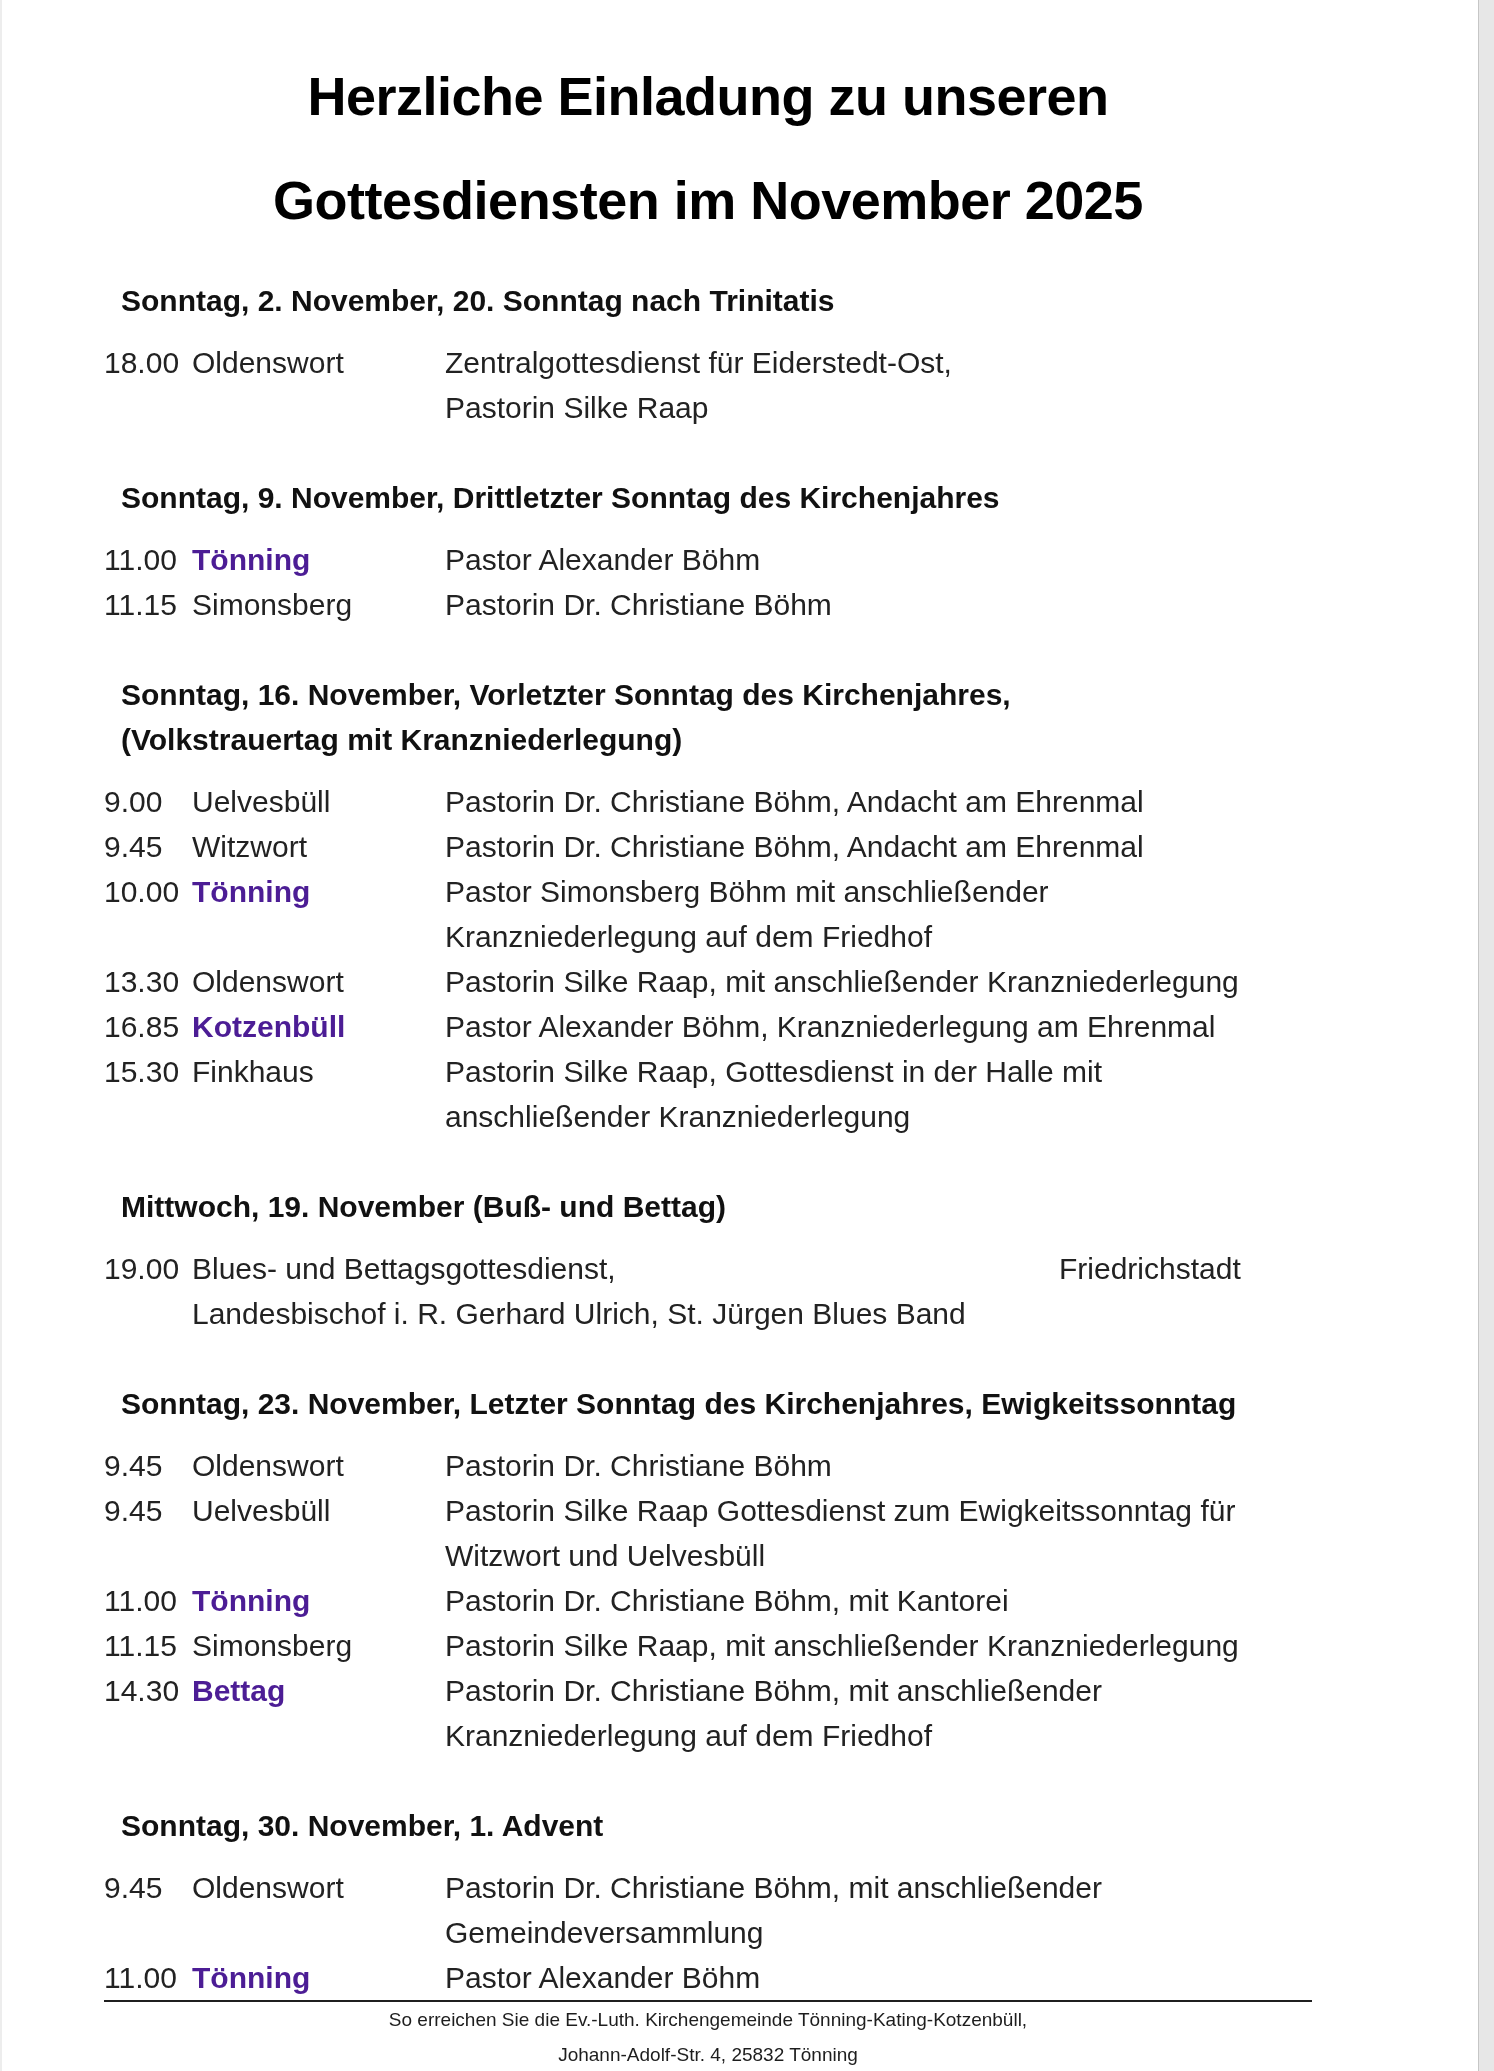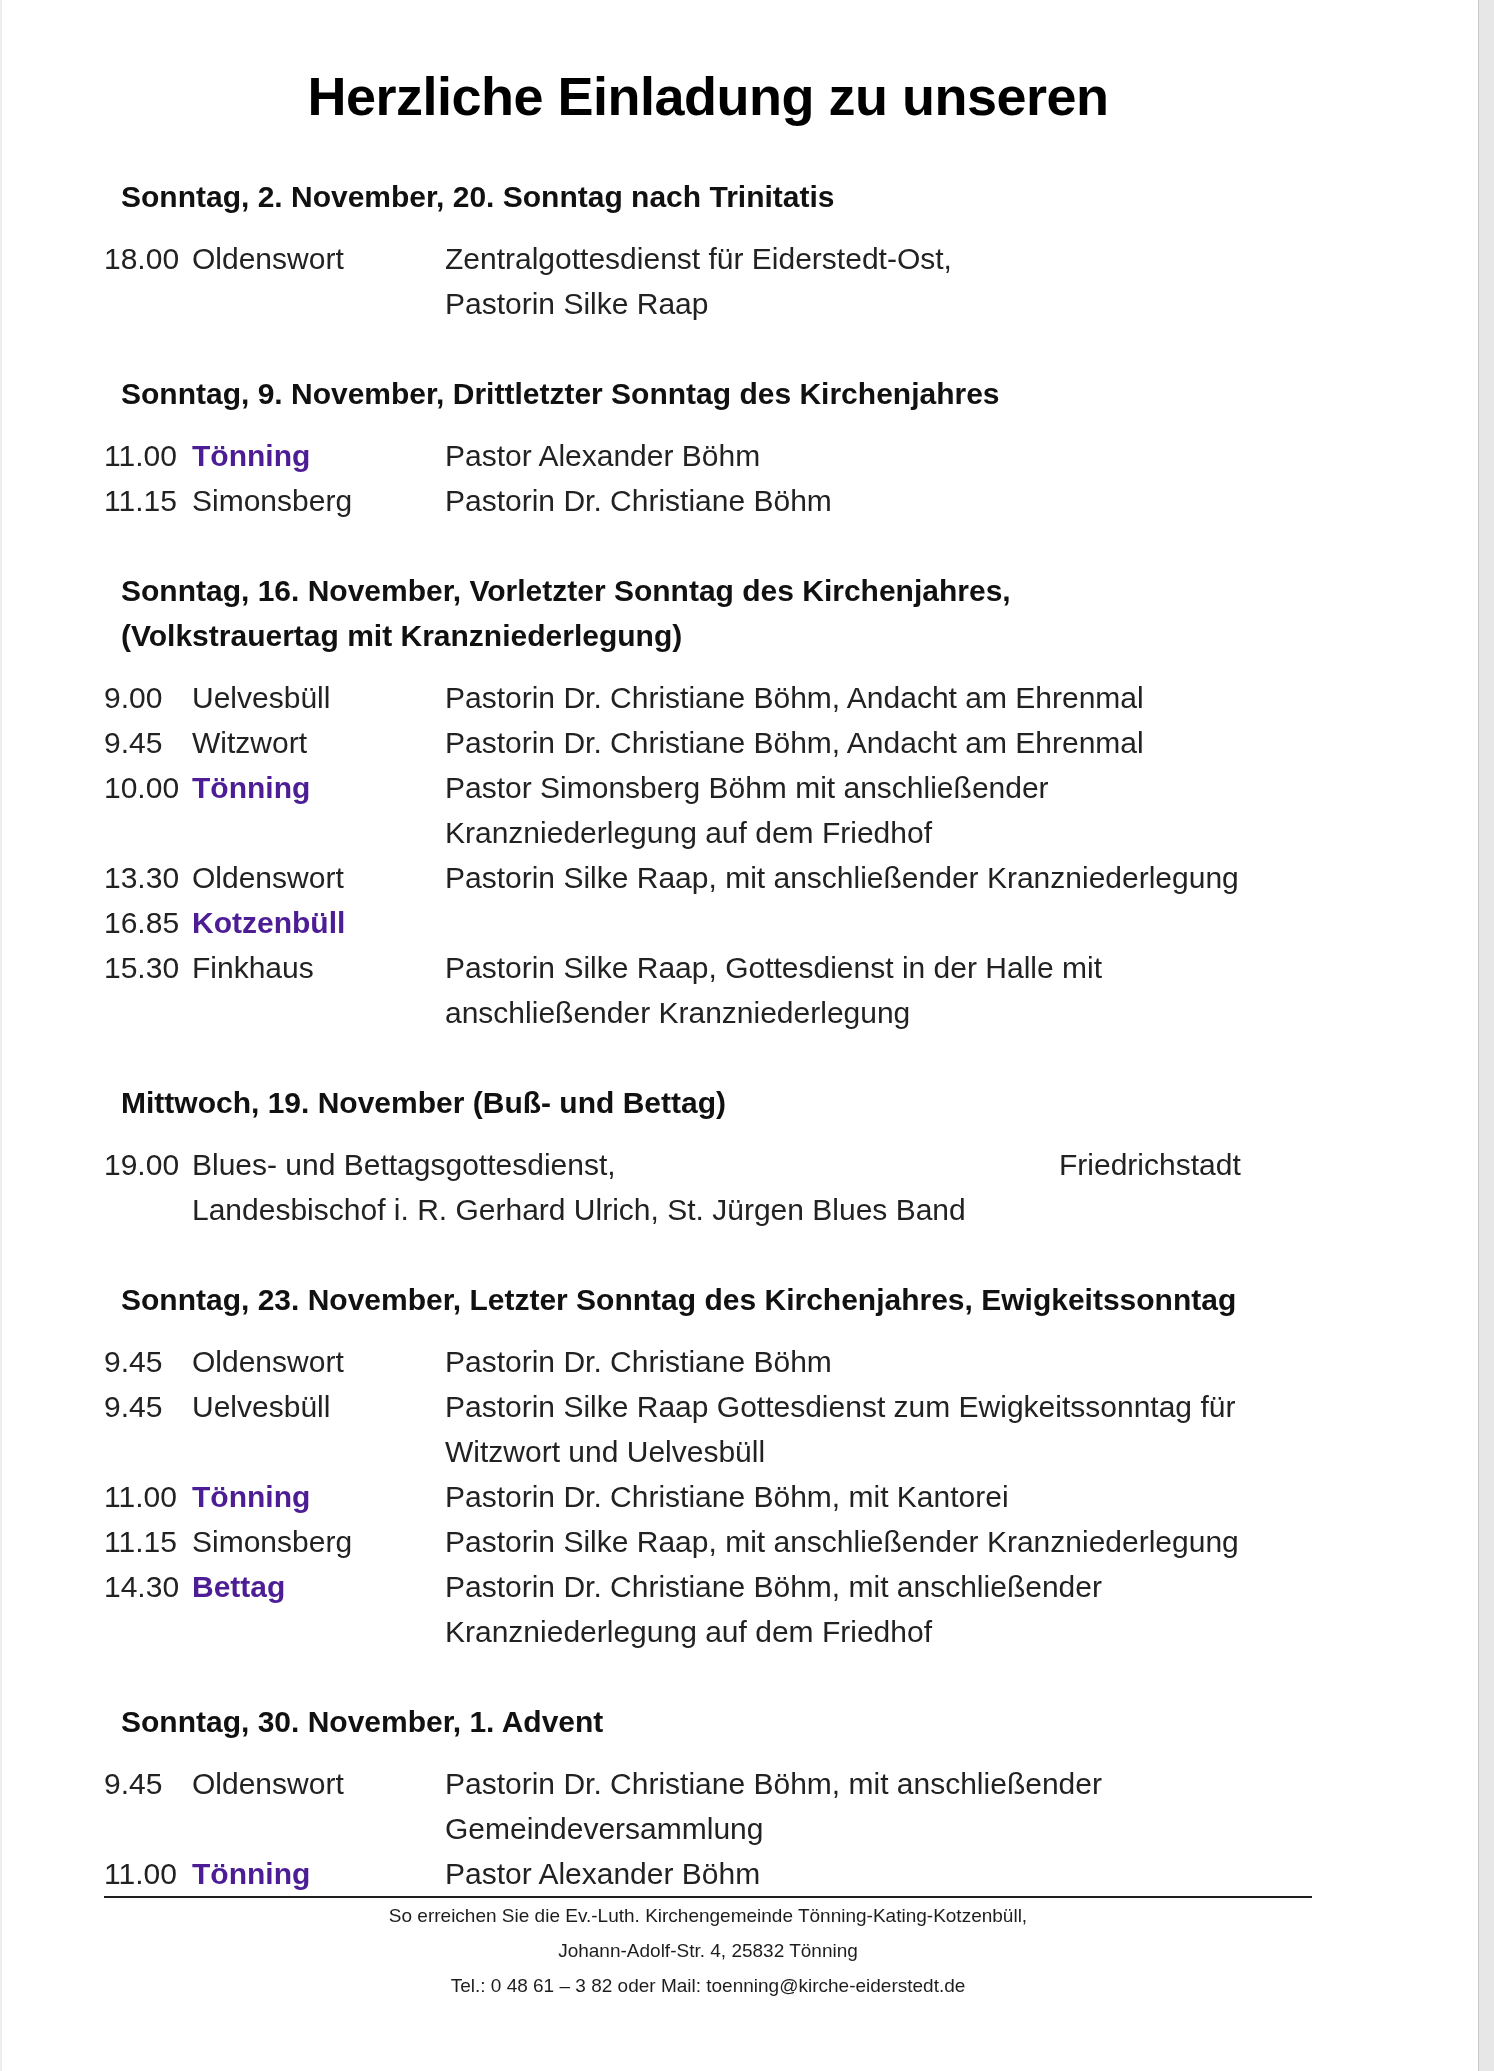--- a/index.html
+++ b/index.html
@@ -106,20 +106,21 @@
 </style>
 </head>
 <body>
 
 <div class="left-edge"></div>
 
 <div class="page">
   <div class="content">
     <div class="title">
       <div class="title-line">Herzliche Einladung zu unseren</div>
+      <div class="title-line">Gottesdiensten im November 2025</div>
     </div>
 
     <div class="sections" id="sections">
   <section class="schedule-section">
     <h2 class="section-heading">Sonntag, 2. November, 20. Sonntag nach Trinitatis</h2>
     <div class="rows">
   <div class="row">
     <div class="cell time">18.00</div>
     <div class="cell place">Oldenswort</div>
     <div class="cell desc">Zentralgottesdienst für Eiderstedt-Ost,
@@ -170,20 +171,21 @@
 
   <div class="row">
     <div class="cell time">13.30</div>
     <div class="cell place">Oldenswort</div>
     <div class="cell desc">Pastorin Silke Raap, mit anschließender Kranzniederlegung</div>
   </div>
 
   <div class="row">
     <div class="cell time">16.85</div>
     <div class="cell place bold">Kotzenbüll</div>
+    <div class="cell desc">Pastor Alexander Böhm, Kranzniederlegung am Ehrenmal</div>
   </div>
 
   <div class="row">
     <div class="cell time">15.30</div>
     <div class="cell place">Finkhaus</div>
     <div class="cell desc">Pastorin Silke Raap, Gottesdienst in der Halle mit
 anschließender Kranzniederlegung</div>
   </div>
 </div>
   </section>

